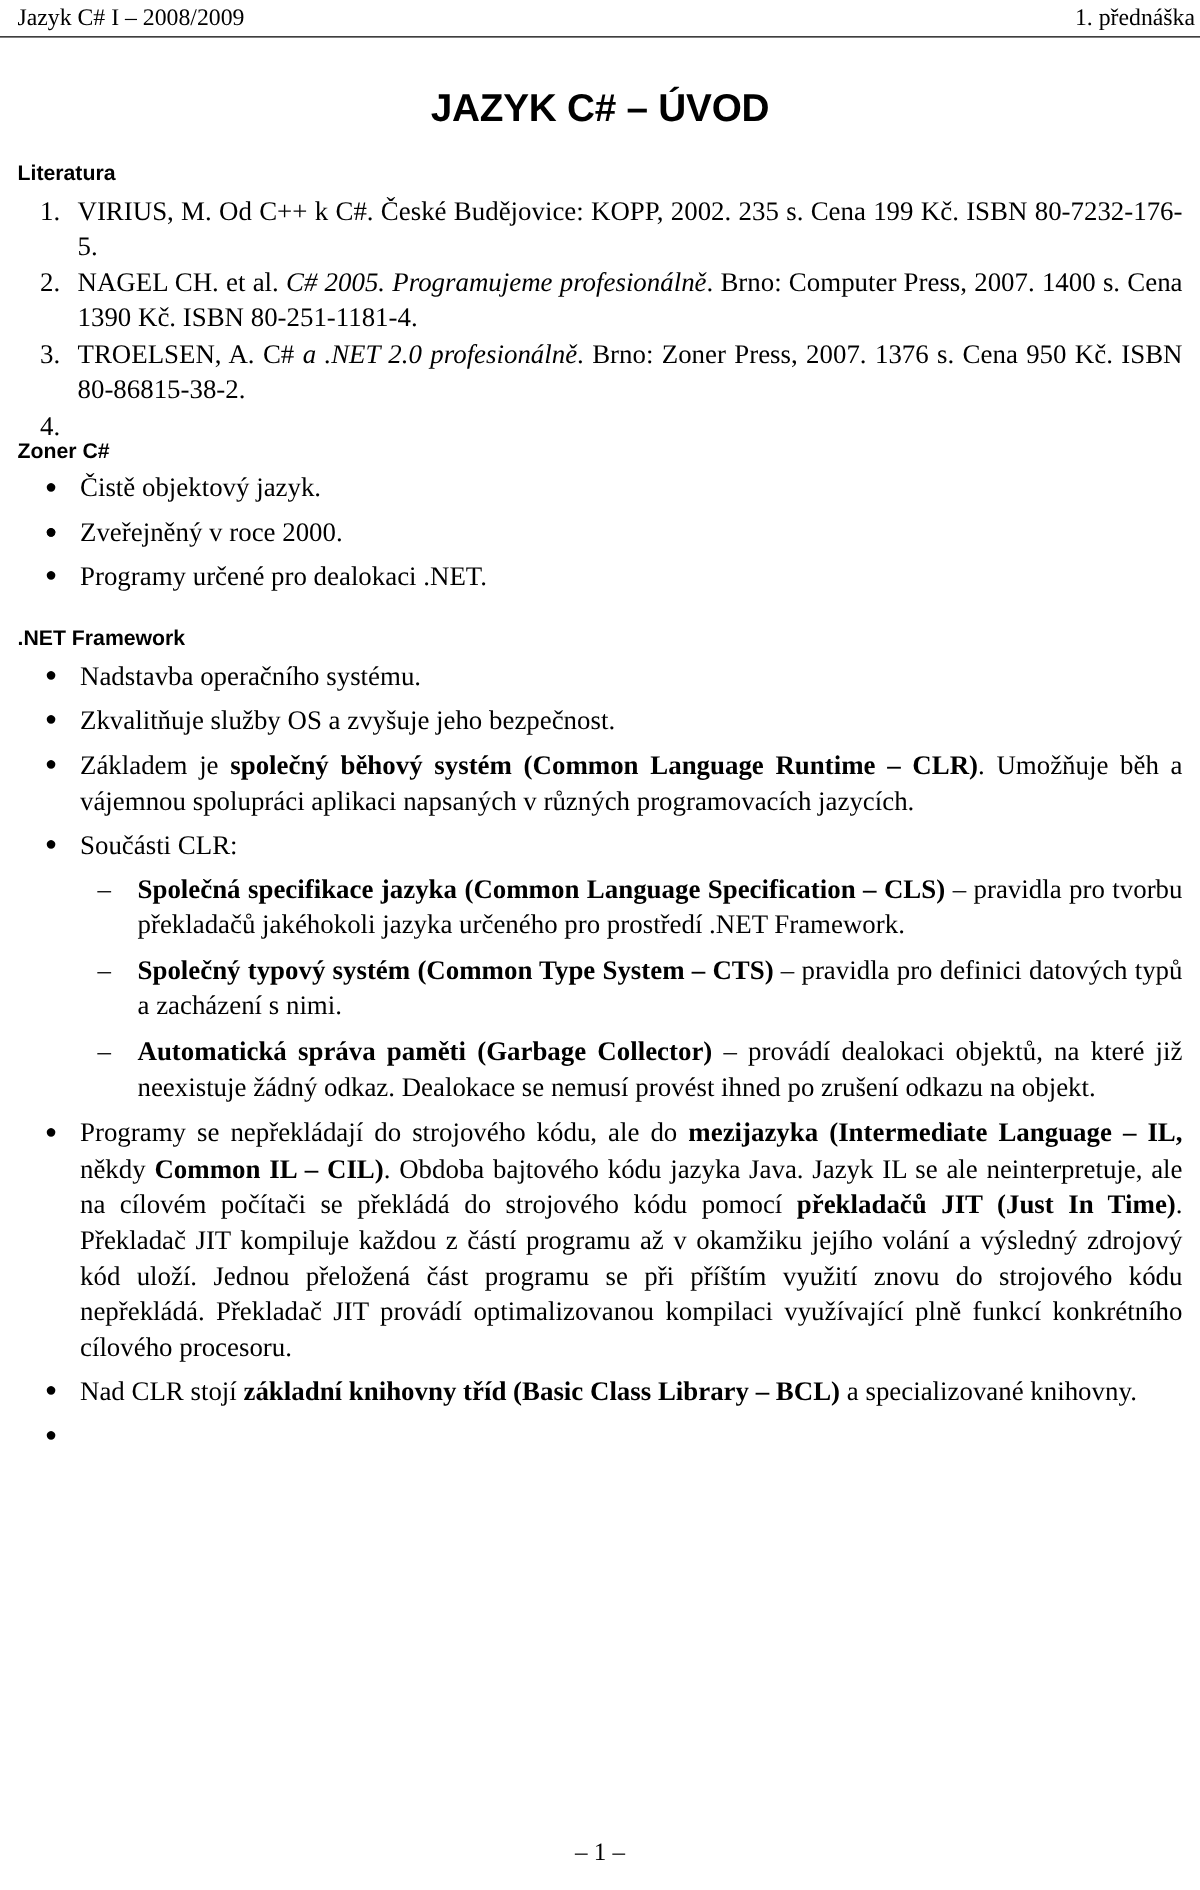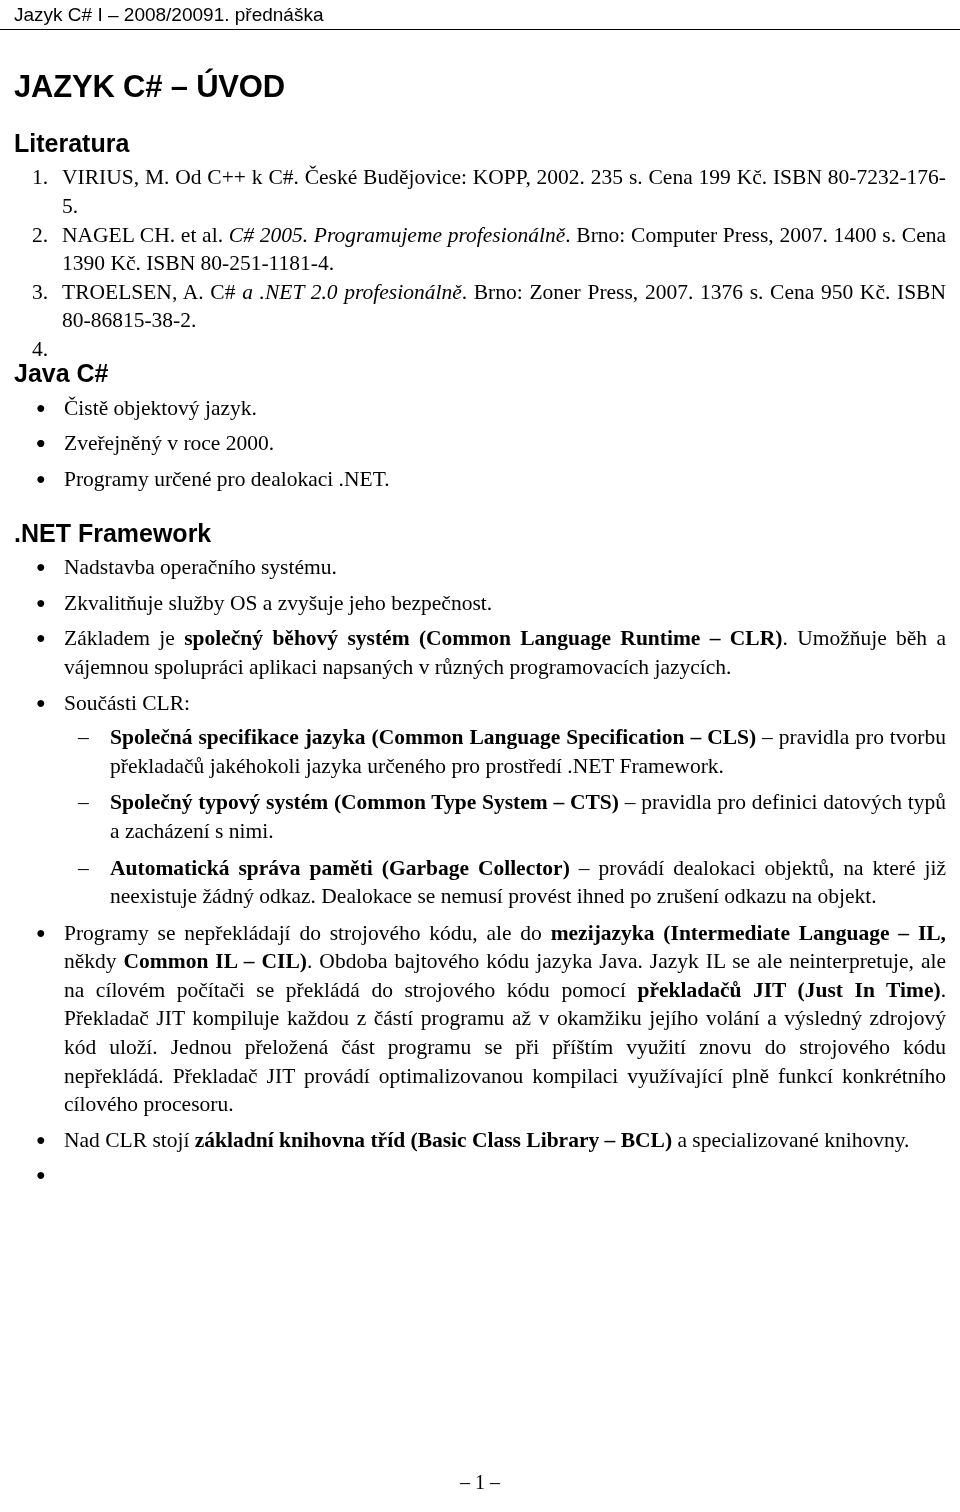--- a/index.html
+++ b/index.html
@@ -19,48 +19,50 @@
     width: 960px;
     height: 1512px;
     box-sizing: border-box;
     padding: 0;
     position: relative;
   }
 
   
   .header {
     display: flex;
+    justify-content: space-between;
     align-items: flex-end;
-    font-family: Liberation Sans, sans-serif;
+    font-family: Liberation Serif, serif;
     font-size: 19px;
     line-height: 1.15;
-    padding: 4px 14px 3px 14px;
+    padding: 4px 4px 3px 14px;
     border-bottom: 1.5px solid #000;
     margin: 0 0 0 0;
   }
   .header-left { white-space: nowrap; }
   .header-right { white-space: nowrap; }
 
   
   .content {
     padding: 0 14px 0 14px;
   }
 
   h1.doc-title {
     font-family: "Liberation Sans", sans-serif;
     font-weight: bold;
     font-size: 31px;
     letter-spacing: -0.2px;
     margin: 40px 0 0 0;
     line-height: 1.1;
+    text-align: center;
   }
   h2.sec-title {
     font-family: "Liberation Sans", sans-serif;
     font-weight: bold;
-    font-size: 25px;
+    font-size: 17px;
     margin: 26px 0 6px 0;
     line-height: 1.1;
   }
   h2.sec-title.tight {
   }
 
   
   ol.lit {
     list-style: none;
     margin: 0;
@@ -155,39 +157,39 @@
     <h1 class="doc-title">JAZYK C# – ÚVOD</h1>
 
     <h2 class="sec-title">Literatura</h2>
     <ol class="lit" id="lit-list">
         <li><span class="num">1.</span><span><span>VIRIUS, M. Od C++ k C#. České Budějovice: KOPP, 2002. 235 s. Cena 199 Kč. ISBN 80-7232-176-5.</span></span></li>
         <li><span class="num">2.</span><span><span>NAGEL CH. et al. </span><i>C# 2005. Programujeme profesionálně</i><span>. Brno: Computer Press, 2007. 1400 s. Cena 1390 Kč. ISBN 80-251-1181-4.</span></span></li>
         <li><span class="num">3.</span><span><span>TROELSEN, A. C# </span><i>a .NET 2.0 profesionálně</i><span>. Brno: Zoner Press, 2007. 1376 s. Cena 950 Kč. ISBN 80-86815-38-2.</span></span></li>
         <li><span class="num">4.</span></li>
       </ol>
 
-    <h2 class="sec-title">Java C#</h2>
+    <h2 class="sec-title">Zoner C#</h2>
     <ul class="bul" id="jazyk-list">
         <li><span class="dot">●</span><span><span>Čistě objektový jazyk.</span></span></li>
         <li><span class="dot">●</span></li>
         <li><span class="dot">●</span><span><span>Zveřejněný v roce 2000.</span></span></li>
         <li><span class="dot">●</span><span><span>Programy určené pro dealokaci .NET.</span></span></li>
       </ul>
 
     <h2 class="sec-title tight">.NET Framework</h2>
     <ul class="bul" id="net-list">
         <li><span class="dot">●</span><span><span>Nadstavba operačního systému.</span></span></li>
         <li><span class="dot">●</span><span><span>Zkvalitňuje služby OS a zvyšuje jeho bezpečnost.</span></span></li>
         <li><span class="dot">●</span><span><span>Základem je </span><b>společný běhový systém (Common Language Runtime – CLR)</b><span>. Umožňuje běh a vájemnou spolupráci aplikaci napsaných v různých programovacích jazycích.</span></span></li>
         <li><span class="dot">●</span><span><span>Součásti CLR:</span></span><ul class="sub">
             <li><span class="dash">–</span><span><b>Společná specifikace jazyka (Common Language Specification – CLS)</b><span> – pravidla pro tvorbu překladačů jakéhokoli jazyka určeného pro prostředí .NET Framework.</span></span></li>
             <li><span class="dash">–</span><span><b>Společný typový systém (Common Type System – CTS)</b><span> – pravidla pro definici datových typů a zacházení s nimi.</span></span></li>
             <li><span class="dash">–</span><span><b>Automatická správa paměti (Garbage Collector)</b><span> – provádí dealokaci objektů, na které již neexistuje žádný odkaz. Dealokace se nemusí provést ihned po zrušení odkazu na objekt.</span></span></li>
           </ul></li>
         <li><span class="dot">●</span><span><span>Programy se nepřekládají do strojového kódu, ale do </span><b>mezijazyka (Intermediate Language – IL,</b><span> někdy </span><b>Common IL – CIL)</b><span>. Obdoba bajtového kódu jazyka Java. Jazyk IL se ale neinterpretuje, ale na cílovém počítači se překládá do strojového kódu pomocí </span><b>překladačů JIT (Just In Time)</b><span>. Překladač JIT kompiluje každou z částí programu až v okamžiku jejího volání a výsledný zdrojový kód uloží. Jednou přeložená část programu se při příštím využití znovu do strojového kódu nepřekládá. Překladač JIT provádí optimalizovanou kompilaci využívající plně funkcí konkrétního cílového procesoru.</span></span></li>
-        <li><span class="dot">●</span><span><span>Nad CLR stojí </span><b>základní knihovna tříd (Basic Class Library – BCL)</b><span> a specializované knihovny.</span></span></li>
+        <li><span class="dot">●</span><span><span>Nad CLR stojí </span><b>základní knihovny tříd (Basic Class Library – BCL)</b><span> a specializované knihovny.</span></span></li>
         <li><span class="dot">●</span></li>
       </ul>
 
   </div>
 
   <div class="footer">– 1 –</div>
 </div>
 
 </body></html>

